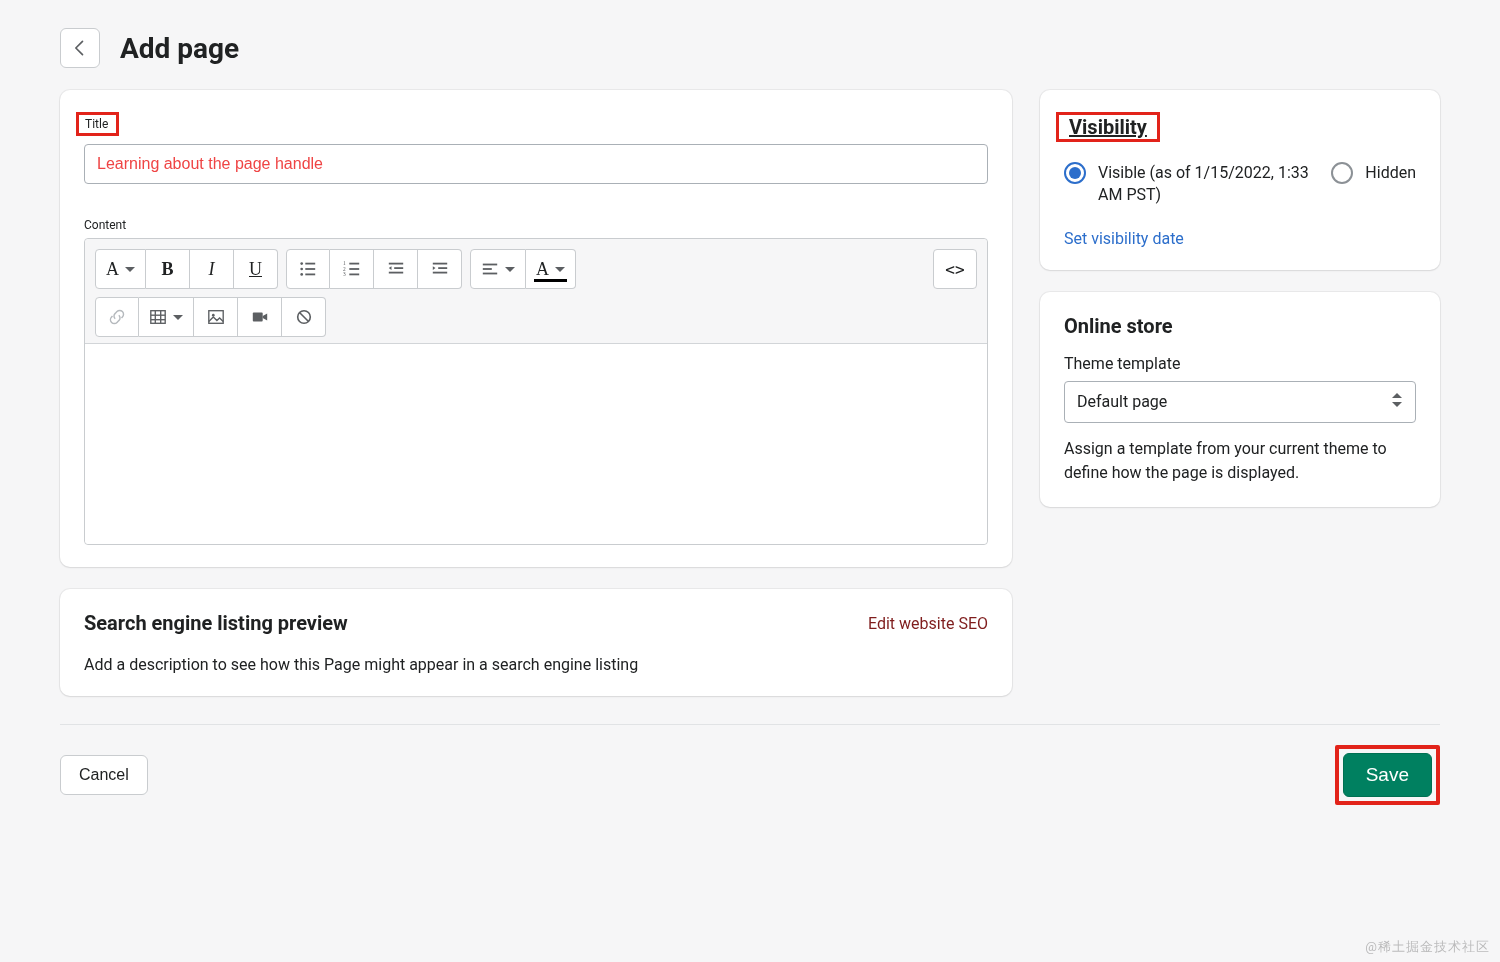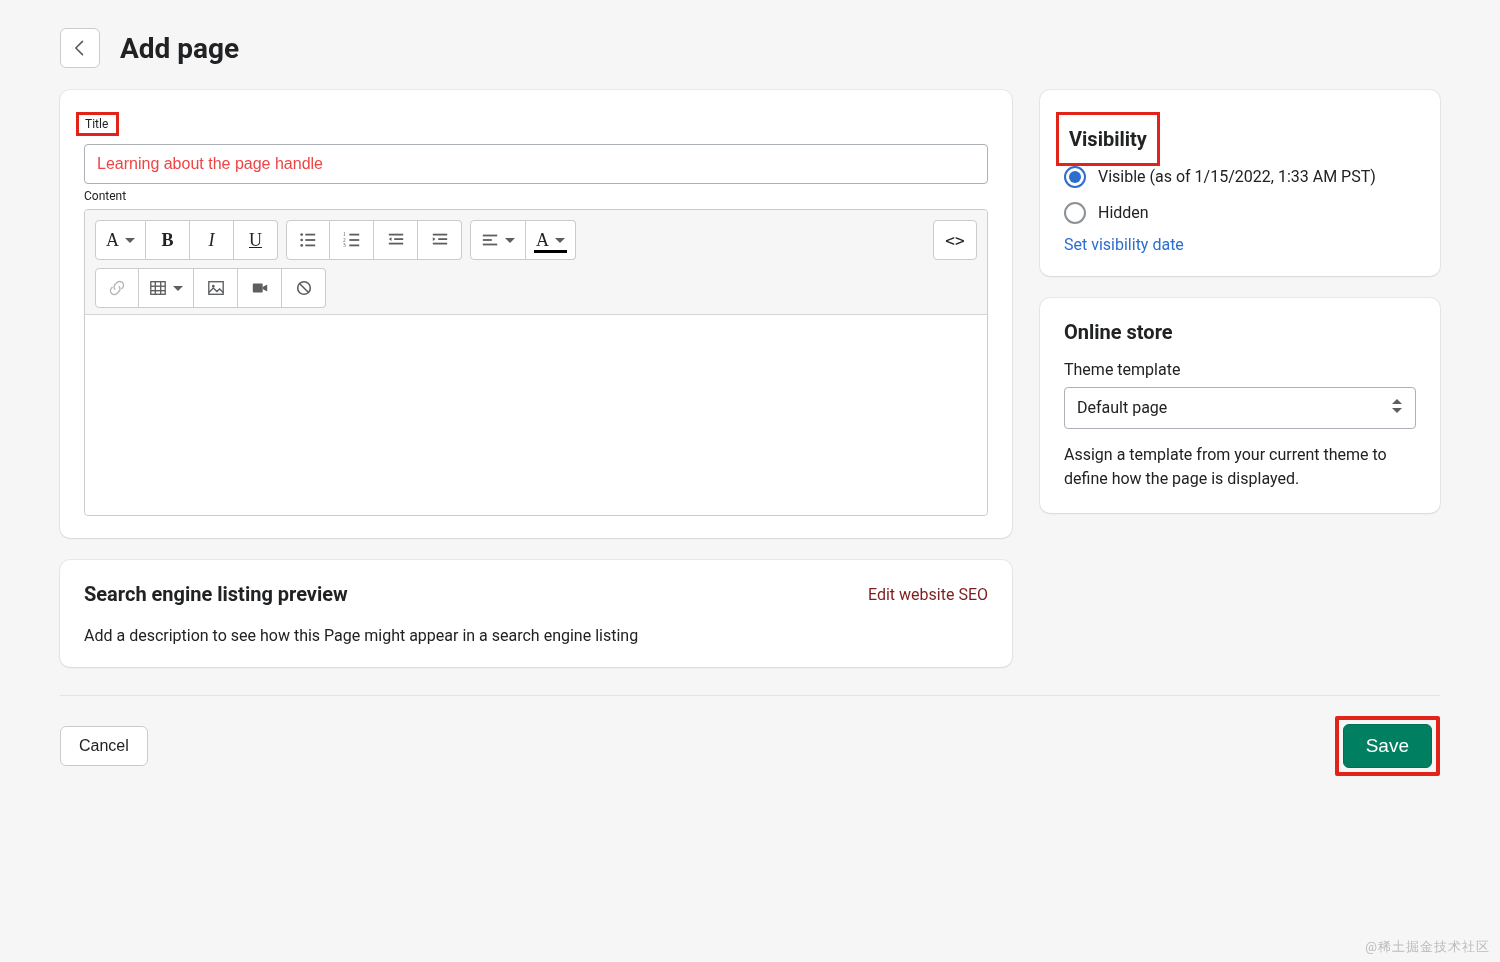--- a/index.html
+++ b/index.html
@@ -46,21 +46,21 @@
   }
   .text-input {
     width: 100%;
     border: 1px solid #aab0b6;
     border-radius: 4px;
     padding: 10px 12px;
     font-size: 16px;
     color:#ef4444;
     background:#fff;
   }
-  .content-label { margin-top: 5px; }
+  .content-label { margin-top: 34px; }
   .editor-wrap {
     border: 1px solid #c9cccf;
     border-radius: 4px;
     margin-top: 4px;
   }
   .toolbar {
     background: #f6f6f7;
     border-bottom: 1px solid #d2d5d8;
     padding: 10px 10px 6px 10px;
     display:flex; flex-wrap:wrap; gap:8px; align-items:center;
@@ -94,22 +94,22 @@
   .tb-spacer { flex:1; }
   .row2 { width:100%; display:flex; gap:8px; }
   .editor-area { min-height:200px; width:100%; border:none; resize:none; outline:none; padding:12px; font-size:15px; background:#fff; border-radius:0 0 4px 4px; display:block;}
   .seo-card { margin-top:22px; }
   .seo-head { display:flex; justify-content:space-between; align-items:center; margin-bottom:20px;}
   .seo-title { font-size:20px; font-weight:700; }
   .link { color:#7f1d1d; font-size:16px; text-decoration:none; cursor:pointer;}
   .seo-desc { font-size:16px; color:#202223; }
   
   .side-title { font-size:20px; font-weight:700; }
-  .side-title.highlight { padding:12px 10px; margin-bottom:0;}
-  .radios { display:flex; flex-direction:column; gap:14px; margin-bottom:10px;}
+  .side-title.highlight { padding:0 10px; margin-bottom:20px;text-decoration:underline;}
+  .radios { display:flex; gap:6px; margin-bottom:22px;}
   .radio-row { display:flex; gap:12px; cursor:pointer; }
   .radio {
     width:22px;height:22px;border:2px solid #8c9196;border-radius:50%;flex-shrink:0;position:relative;
   }
   .radio.selected { border-color:#2c6ecb; }
   .radio.selected::after{ content:""; position:absolute; inset:3px; border-radius:50%; background:#2c6ecb;}
   .radio-label { font-size:16px; line-height:1.4; }
   .vis-link { color:#2c6ecb; font-size:16px; cursor:pointer;}
   .theme-label { font-size:16px; margin-bottom:8px; margin-top:16px;}
   .select {

